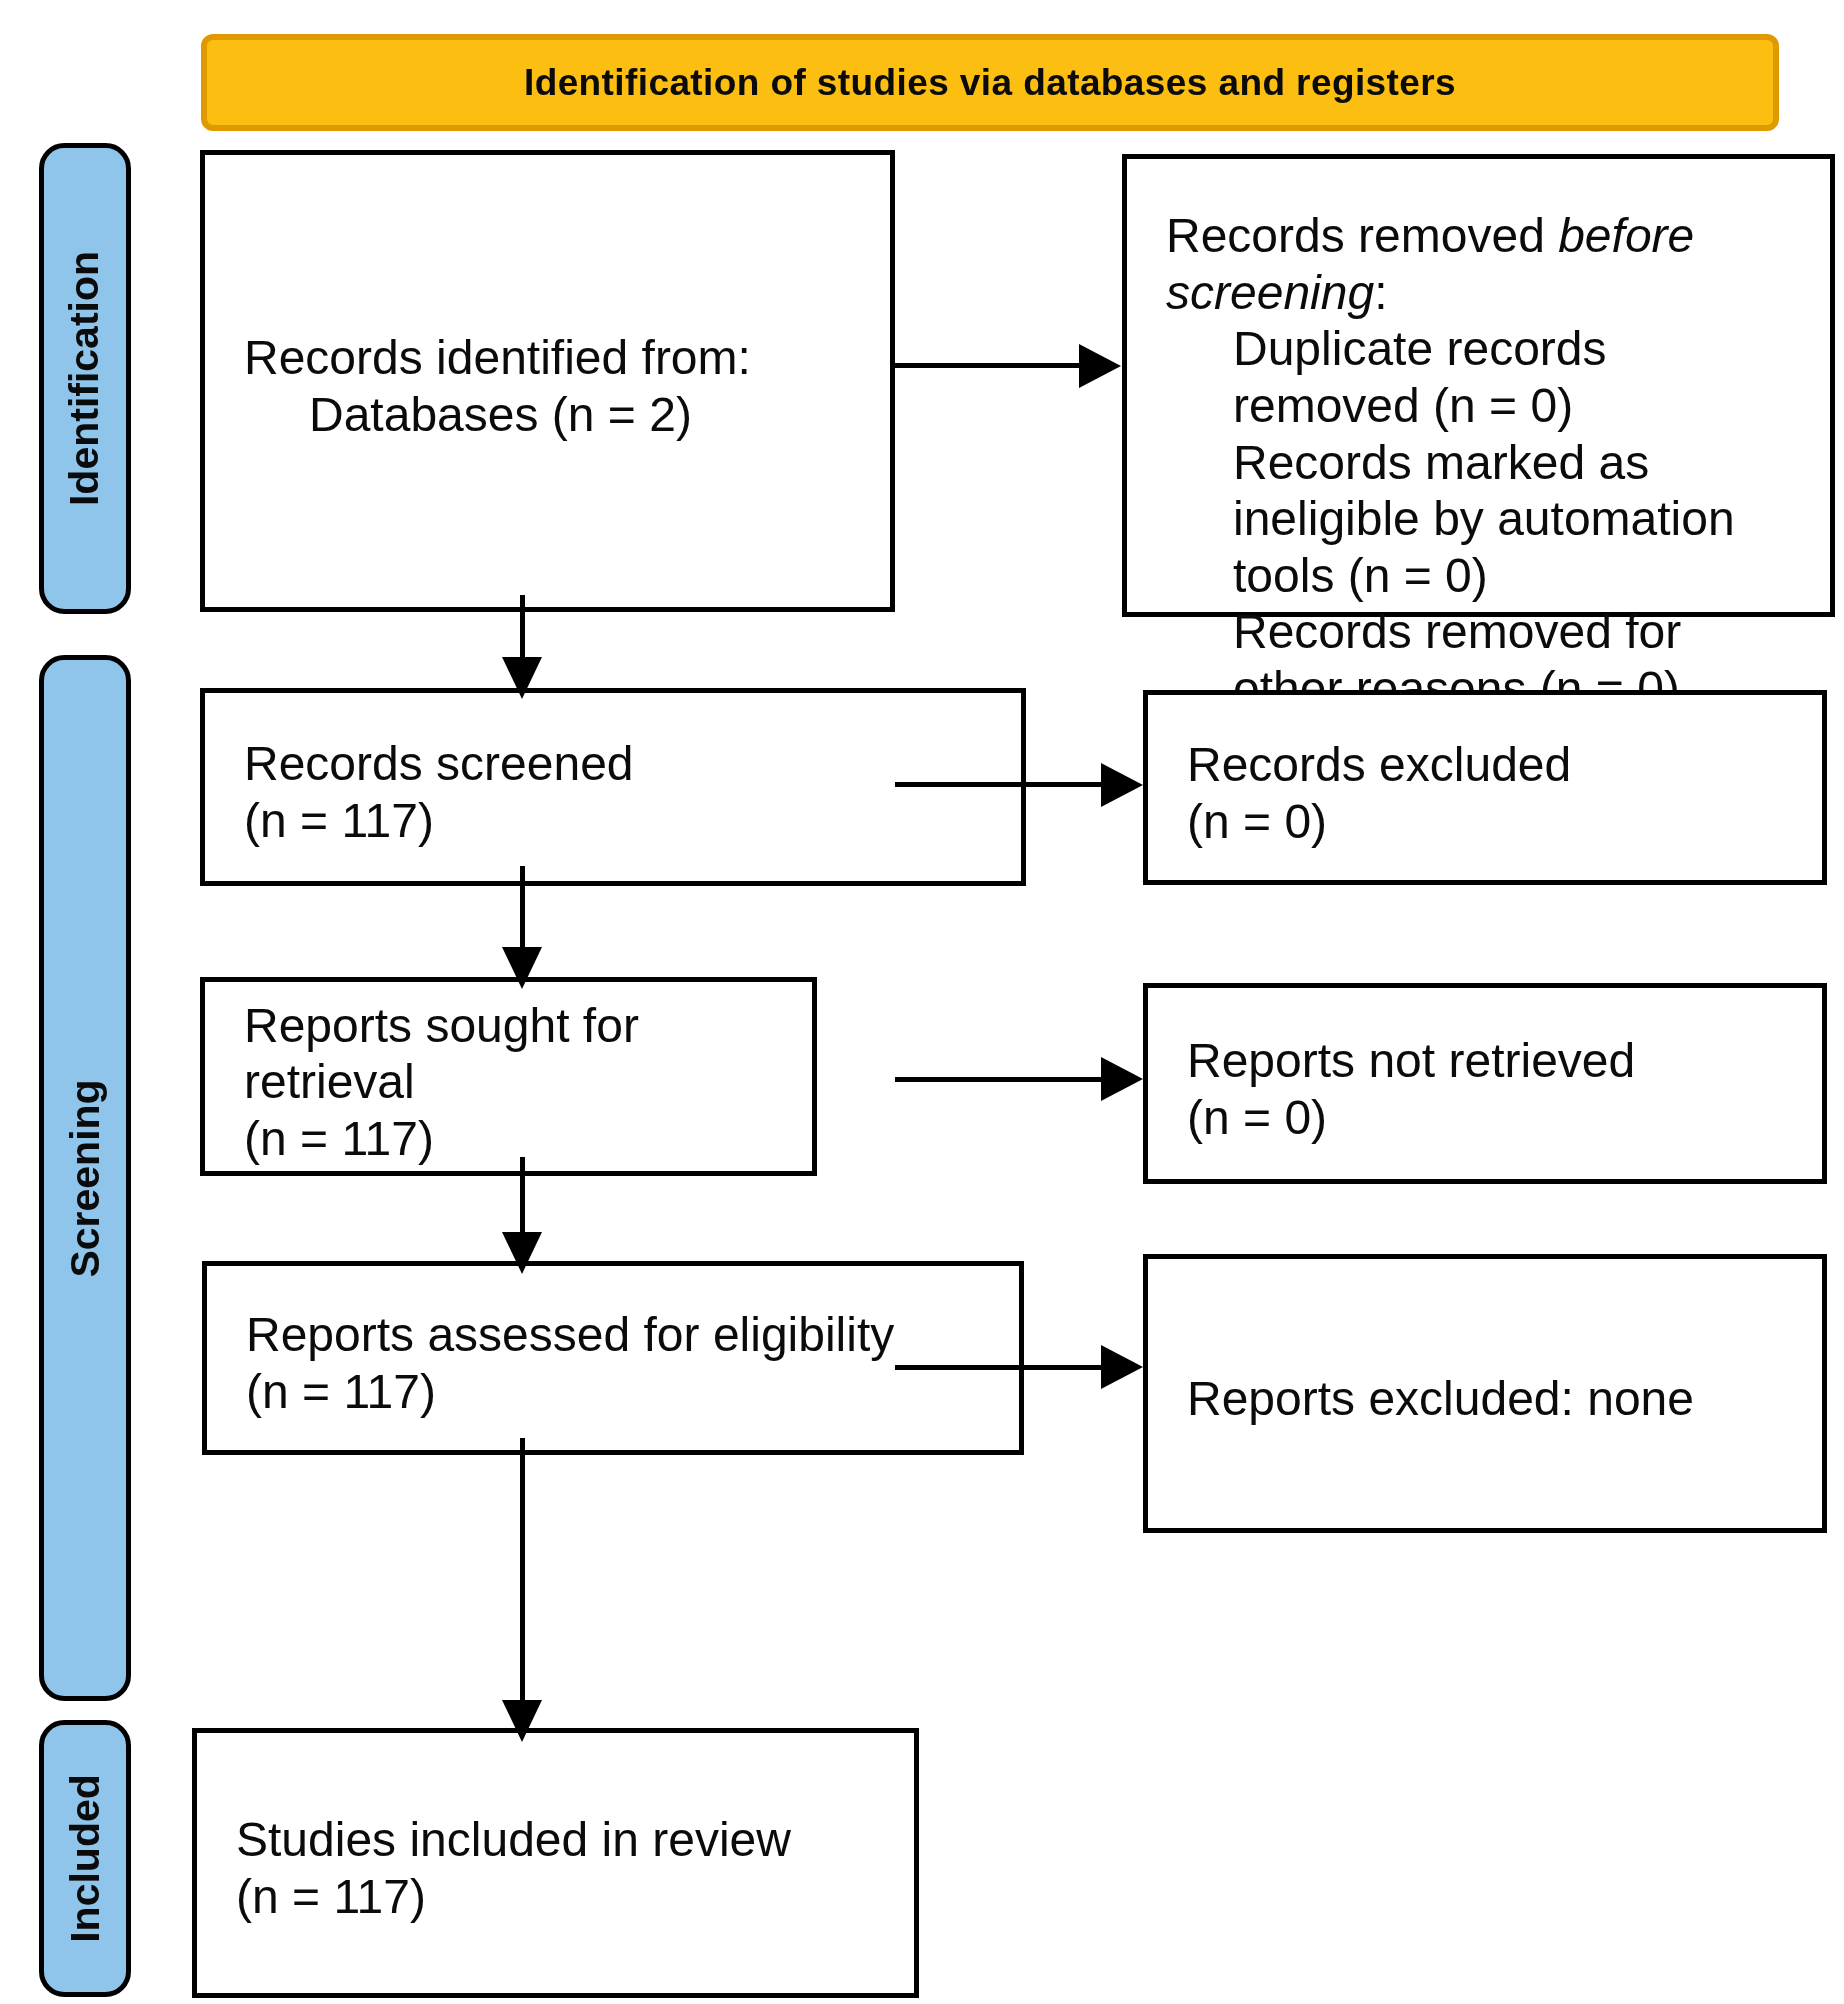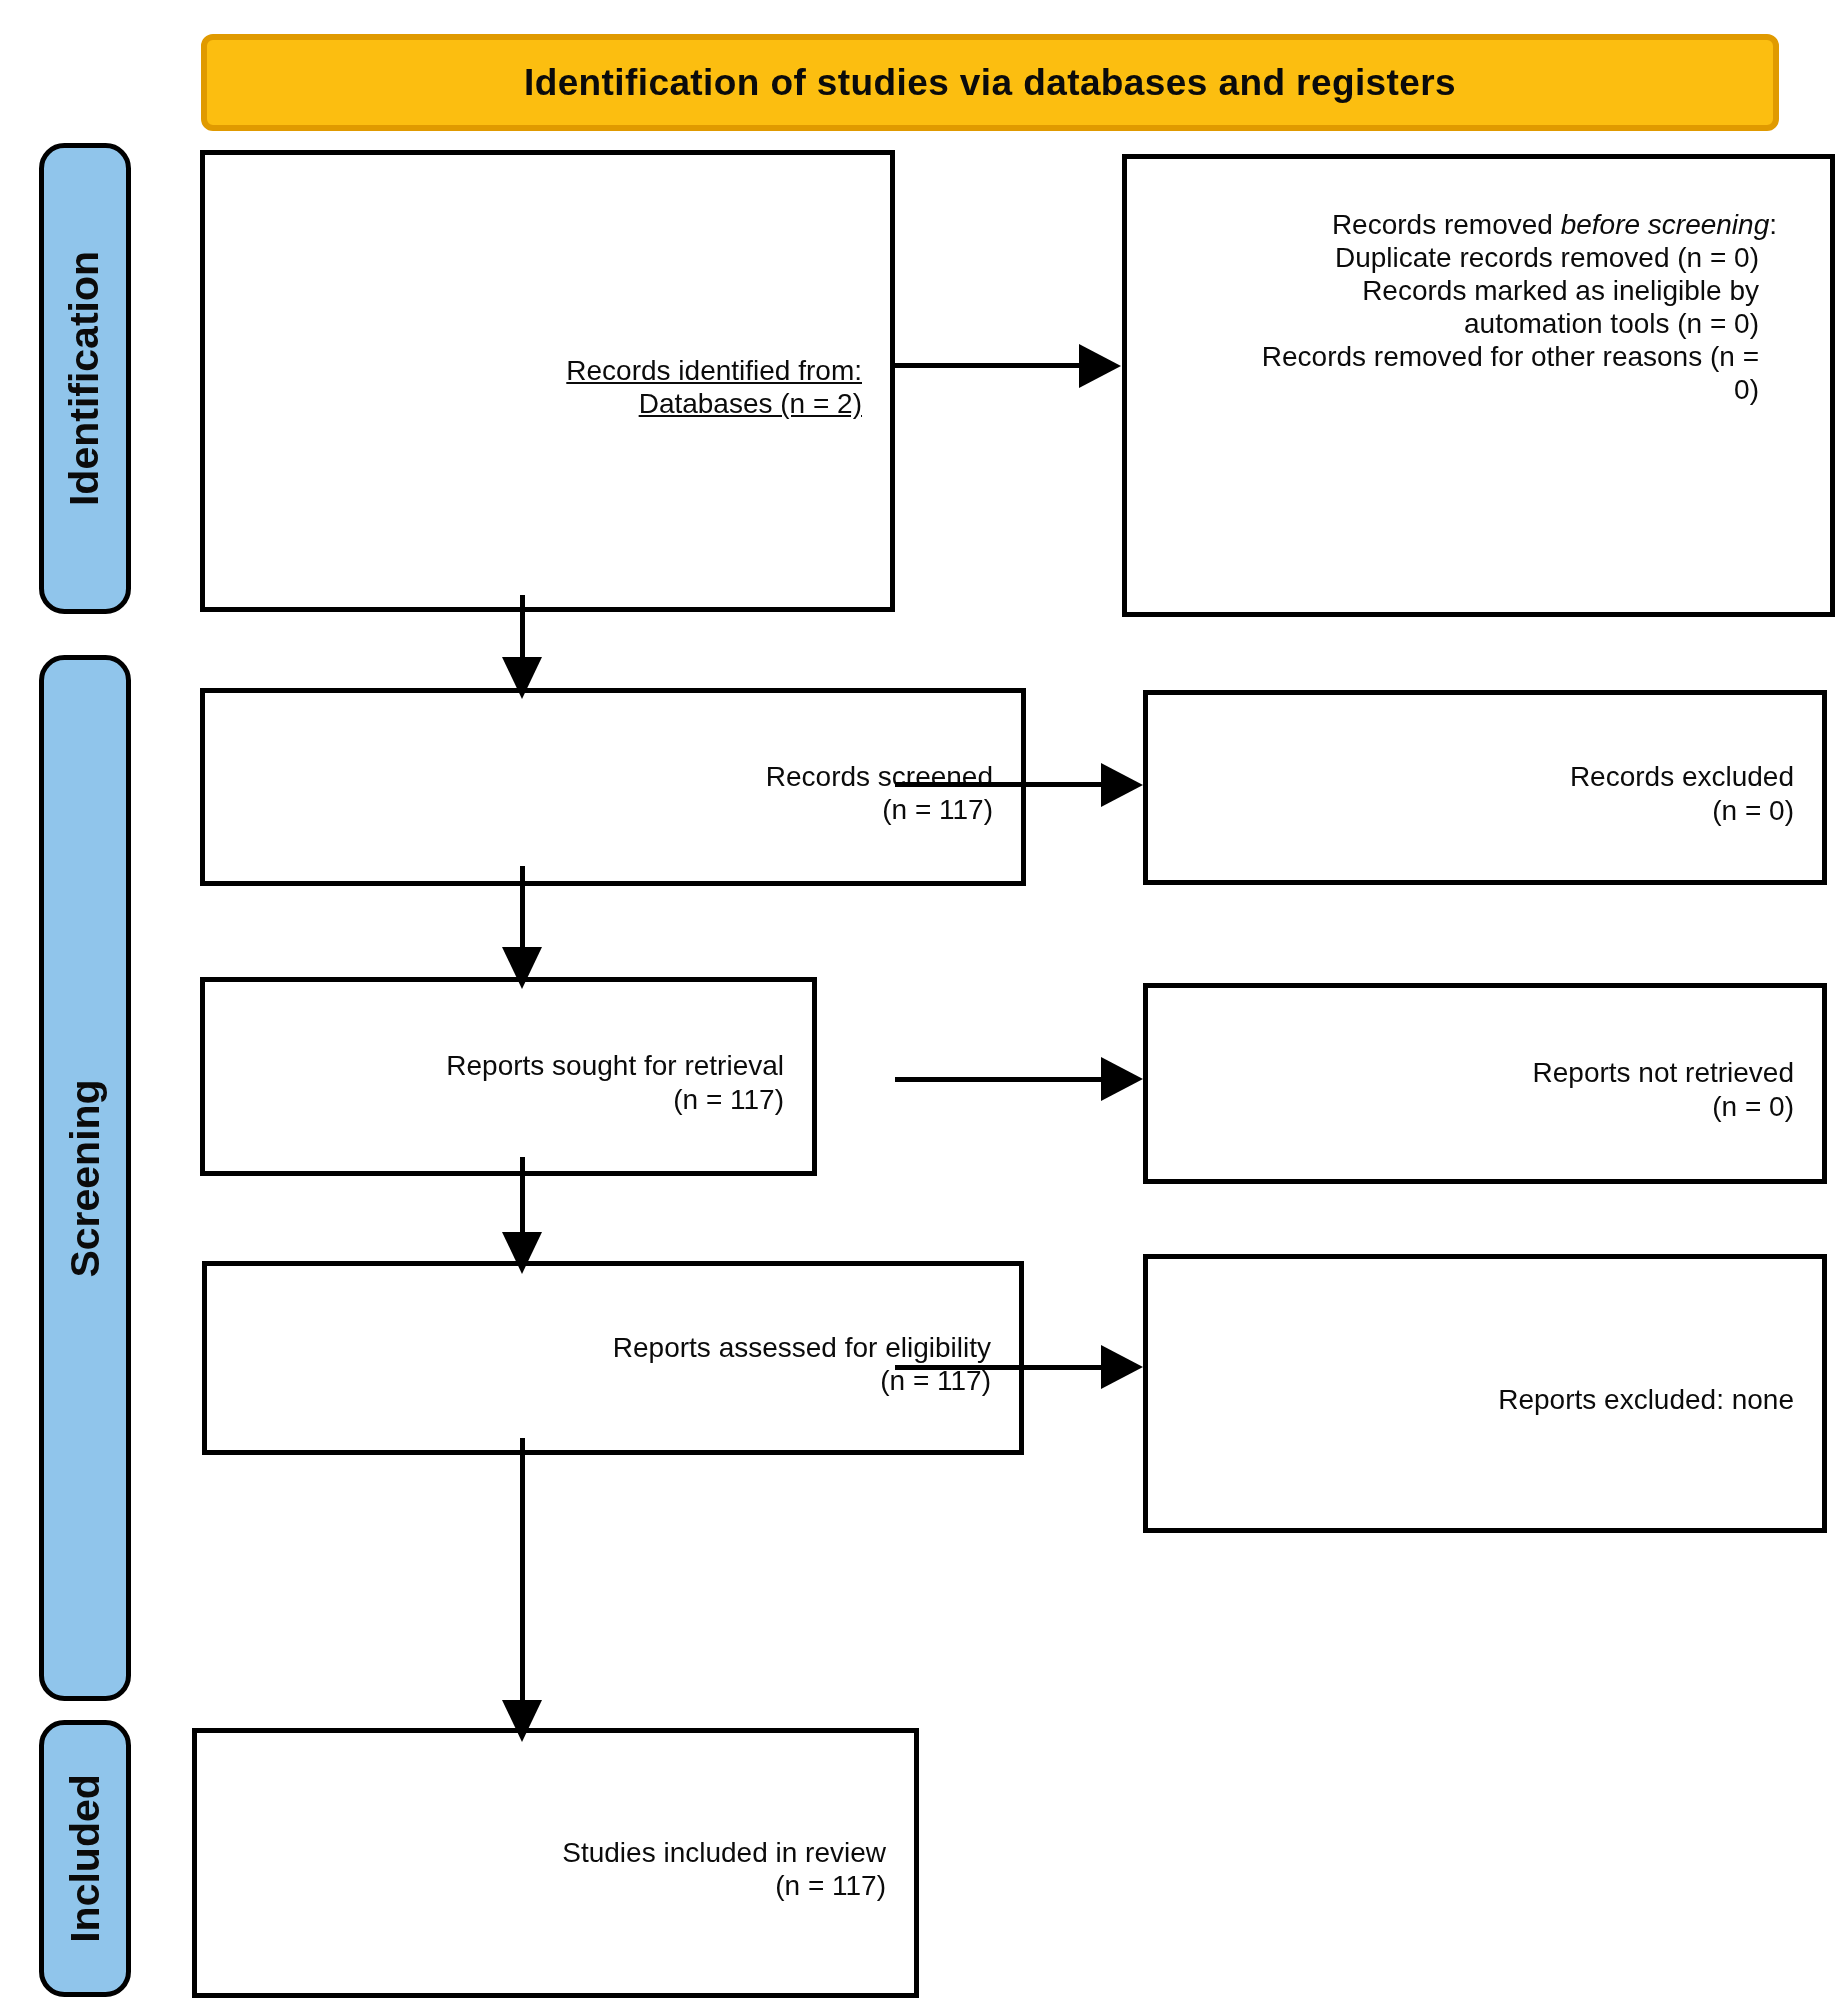--- a/index.html
+++ b/index.html
@@ -62,30 +62,29 @@
   .fbox {
     position: absolute;
     background: var(--box-bg);
     border: 5.6px solid var(--stroke);
     display: flex;
     align-items: center;
   }
   .fbox-text {
     width: 100%;
     padding: 12px 28px 0 39px;
-    font-size: 28px;
+    font-size: 48px;
     line-height: 1.18;
-    text-align: right;
   }
   .indent { padding-left: 65px; }
   .item { padding-left: 67px; width: 593px; }
   .intro { max-width: 611px; }
   .em { font-style: italic; }
 
-  .box-records-identified   { left: 200px;  top: 150px;  width: 695px;  height: 462px; text-decoration: underline; }
+  .box-records-identified   { left: 200px;  top: 150px;  width: 695px;  height: 462px; }
   .box-records-removed      { left: 1122px; top: 154px;  width: 713px; height: 463px; align-items: flex-start; }
   .box-records-removed .fbox-text { padding-top: 49px; }
   .box-records-screened     { left: 200px;  top: 688px;  width: 826px;  height: 198px; }
   .box-records-excluded     { left: 1143px; top: 690px;  width: 684px;  height: 195px; }
   .box-reports-sought       { left: 200px;  top: 977px; width: 617px;  height: 199px; }
   .box-reports-not-retrieved{ left: 1143px; top: 983px; width: 684px;  height: 201px; }
   .box-reports-assessed     { left: 184px;  top: 1261px; width: 822px;  height: 194px; margin-left: 18px; }
   .box-reports-excluded     { left: 1143px; top: 1254px; width: 684px;  height: 279px; }
   .box-studies-included     { left: 192px;  top: 1728px; width: 727px; height: 270px; }
 

